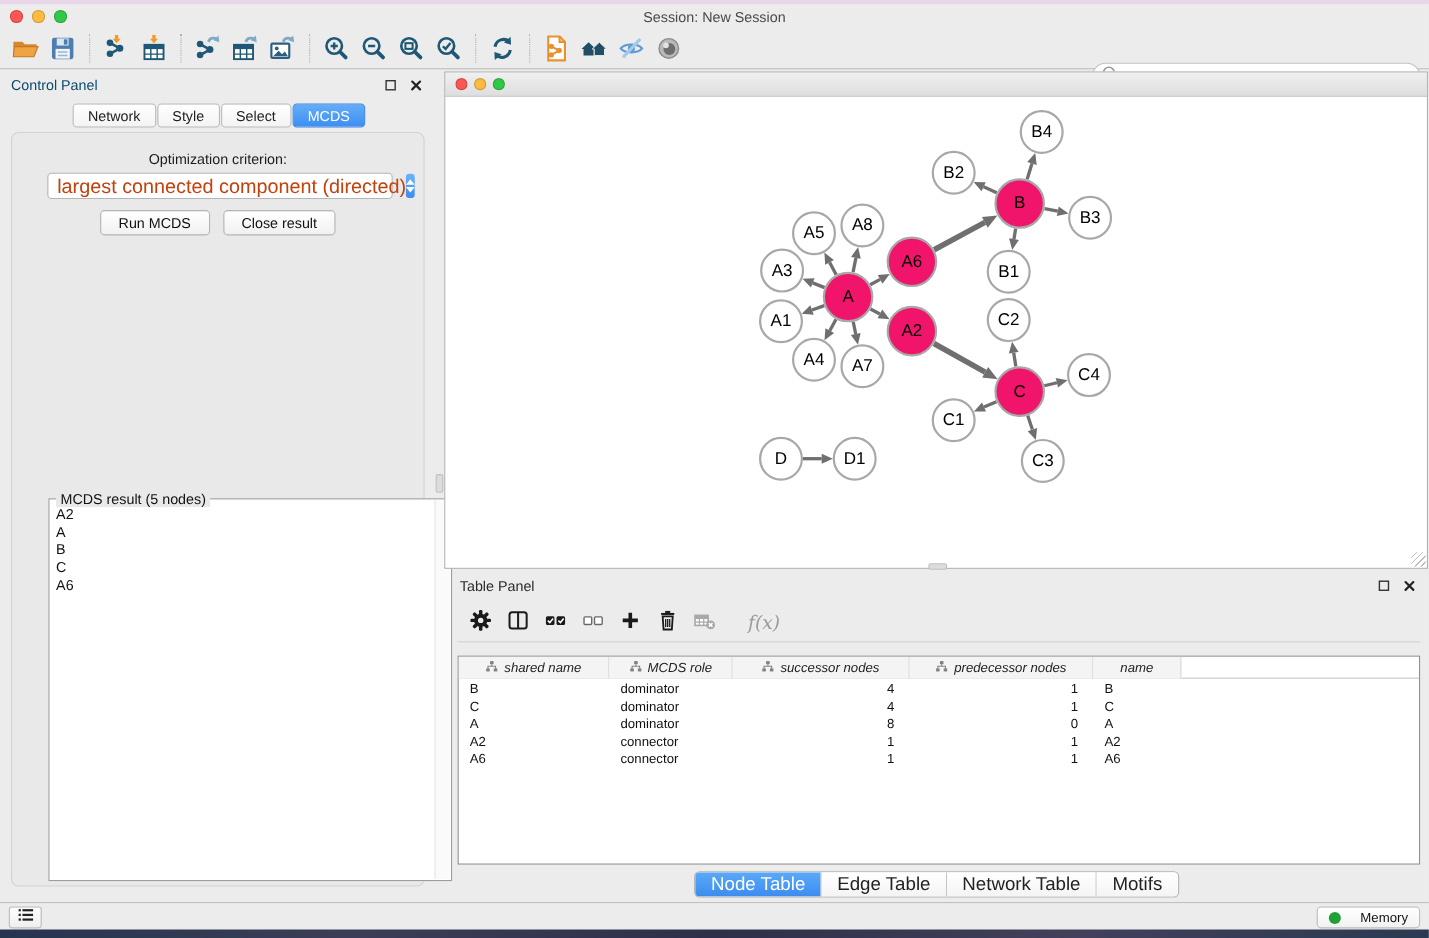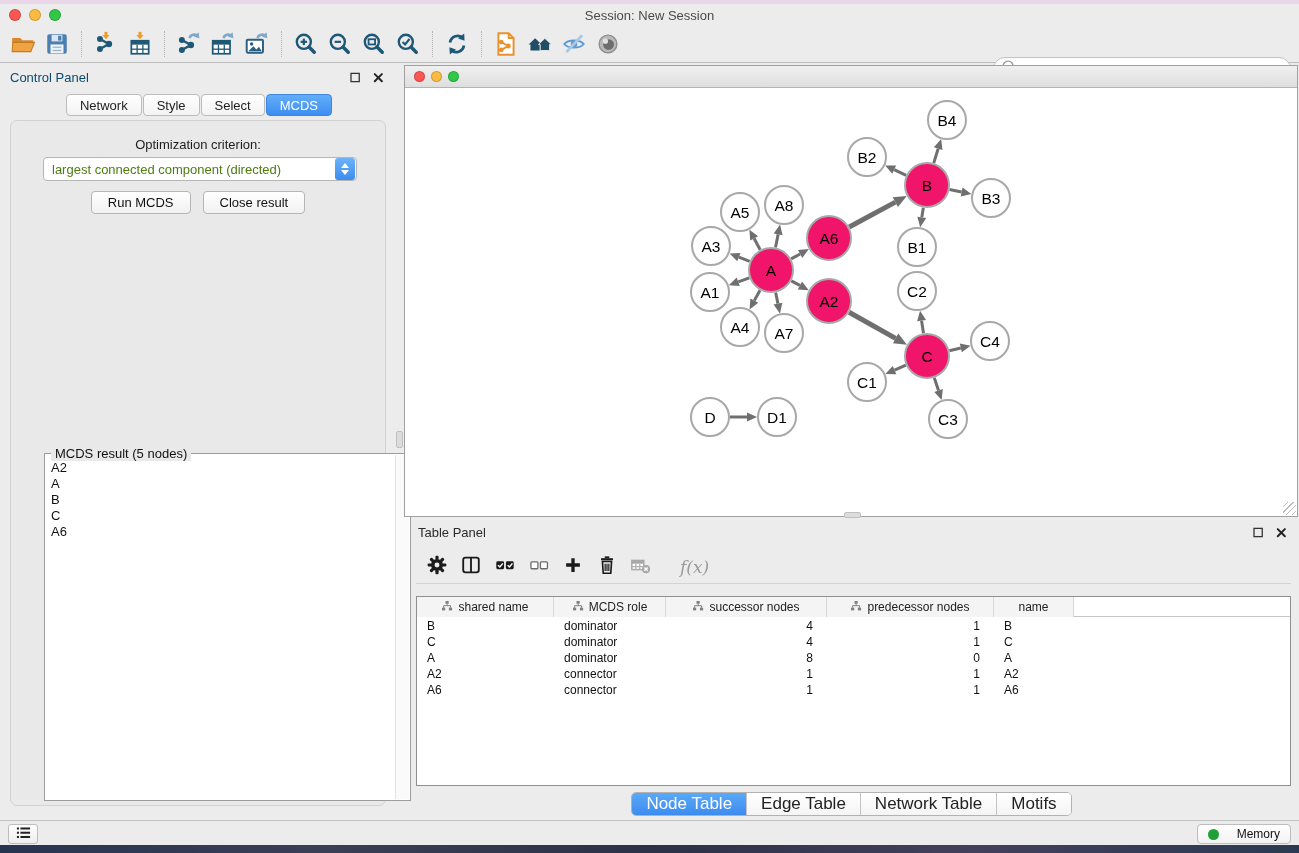--- a/index.html
+++ b/index.html
@@ -26,21 +26,21 @@
   .control-panel { left:6px; top:66px; width:386px; height:744px; }
   .cp-header { position:absolute; left:4px; top:4px; right:0; height:18px; font-size:13px; color:#0c4a6e; }
   .panel-btns { position:absolute; right:6px; top:4px; display:flex; gap:8px; align-items:center; }
   .panel-btns span { display:flex; }
   .cp-tabs { position:absolute; left:0; top:28px; width:100%; display:flex; justify-content:center; gap:1px; }
   .tabbtn { height:22px; padding:0 13px; font-size:13px; color:#222; background:linear-gradient(#ffffff,#f3f3f3); border:1px solid #bcbcbc; border-radius:4px; display:flex; align-items:center; }
   .tabbtn.active { background:linear-gradient(#63aef9,#3d8ef2); border-color:#3d86e0; color:#fff; }
   .cp-card { position:absolute; left:4px; top:54px; width:376px; height:686px; background:#e9e9e9; border:1px solid #d2d2d2; border-radius:7px; }
   .opt-label { position:absolute; left:0; top:16px; width:100%; text-align:center; font-size:13px; color:#1d1d1d; }
   .combo { position:absolute; left:32px; top:36px; width:314px; height:24px; background:#fff; border:1px solid #b5b5b5; border-radius:4px; display:flex; align-items:center; }
-  .combo .val { flex:1; font-size:13px; color:#4d7c0f; padding-left:8px; white-space:nowrap; }
+  .combo .val { flex:1; font-size:18px; color:#c2410c; padding-left:8px; white-space:nowrap; }
   .combo .stepper { width:20px; height:22px; margin-right:1px; border-radius:3px; background:linear-gradient(#6cb3fa,#3c8cf0); display:flex; flex-direction:column; align-items:center; justify-content:center; gap:2px; }
   .combo .stepper i { width:0; height:0; border-left:4px solid transparent; border-right:4px solid transparent; }
   .combo .stepper .up { border-bottom:5px solid #fff; }
   .combo .stepper .dn { border-top:5px solid #fff; }
   .cp-buttons { position:absolute; left:0; top:70px; width:100%; display:flex; justify-content:center; gap:12px; }
   .pushbtn { height:23px; padding:0 16px; font-size:13px; color:#111; background:linear-gradient(#ffffff,#f1f1f1); border:1px solid #b5b5b5; border-radius:4px; }
   .result-box { position:absolute; left:4px; top:332px; width:367px; height:348px; border:1px solid #9c9c9c; background:#fff;margin-left:29px; }
   .result-title { position:absolute; left:6px; top:-8px; background:#e9e9e9; padding:0 4px; font-size:13px; color:#111; }
   .result-list { position:absolute; left:1px; top:6px; right:16px; bottom:1px; overflow:hidden; }
   .result-item { font-size:13px; color:#111; line-height:16px; padding-left:5px; }
@@ -59,21 +59,21 @@
   .split-handle-h { left:844px; top:512px; width:17px; height:6px; background:#dcdcdc; border:1px solid #c0c0c0; border-radius:2px; }
 
   
   .table-panel { left:404px; top:520px; width:895px; height:298px; }
   .tp-header { position:absolute; left:14px; top:5px; font-size:13px; color:#2b2b2b; }
   .tp-btns { position:absolute; right:10px; top:5px; display:flex; gap:8px; align-items:center; }
   .tp-toolbar { position:absolute; left:12px; top:30px; right:8px; height:34px; border-bottom:1px solid #d2d2d2; display:flex; align-items:center; gap:4px; padding-left:6px; }
   .tp-tool { width:30px; height:28px; display:flex; align-items:center; justify-content:center; }
   .fx-label { font-family:"DejaVu Serif", serif; font-style:italic; font-size:17px; color:#9a9a9a; padding-left:4px; }
   .tbl-wrap { position:absolute; left:12px; top:76px; width:875px; height:190px; background:#fff; border:1px solid #8f8f8f; overflow:hidden; }
-  .tbl-headrow { position:absolute; left:0; top:0; width:100%; height:20px; border-bottom:1px solid #c7c7c7; background:#fff; display:flex; }
+  .tbl-headrow { position:absolute; left:0; top:0; width:100%; height:20px; border-bottom:1px solid #c7c7c7; background:#fff; display:flex;font-style:italic; }
   .th-cell { height:20px; background:#f4f4f4; border-right:1px solid #d8d8d8; display:flex; align-items:center; justify-content:center; gap:5px; font-size:12px; color:#222; }
   .tbl-body { position:absolute; left:0; top:21px; width:100%; }
   .tbl-row { display:flex; height:16px; }
   .td-cell { font-size:12px; color:#111; line-height:16px; white-space:nowrap; overflow:hidden; }
   .td-left { text-align:left; padding-left:10px; }
   .td-right { text-align:right; padding-right:14px; }
   .tp-tabs { position:absolute; left:0; right:0; top:272px; display:flex; justify-content:center; }
   .seg { display:flex; border:1px solid #b2b2b2; border-radius:5px; overflow:hidden; background:#fff; }
   .seg-tab { height:22px; padding:0 14px; display:flex; align-items:center; font-size:17px; color:#222; background:linear-gradient(#ffffff,#f4f4f4); border-right:1px solid #c4c4c4; }
   .seg-tab:last-child { border-right:none; }

